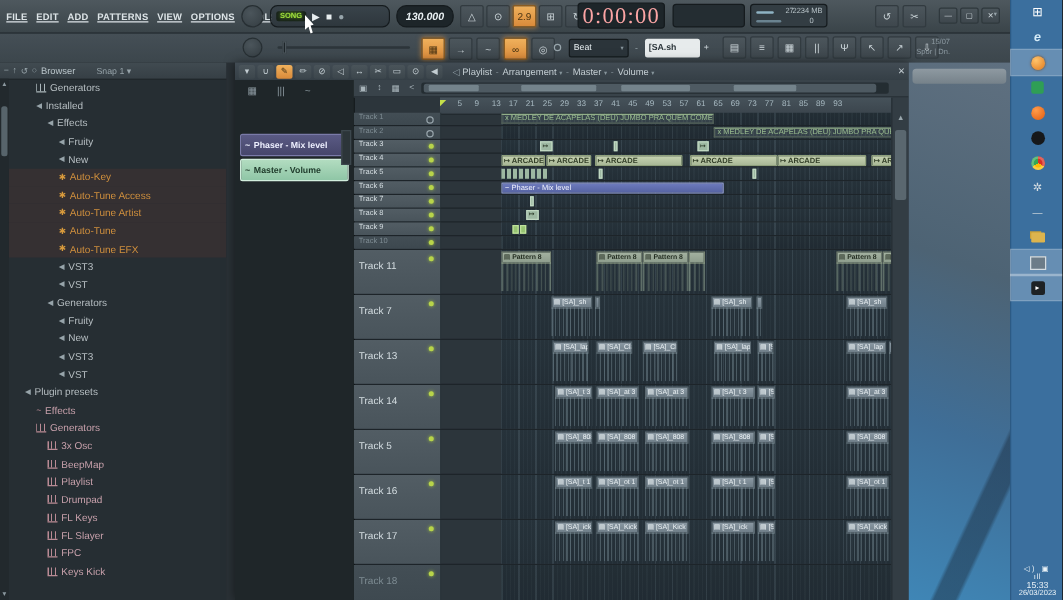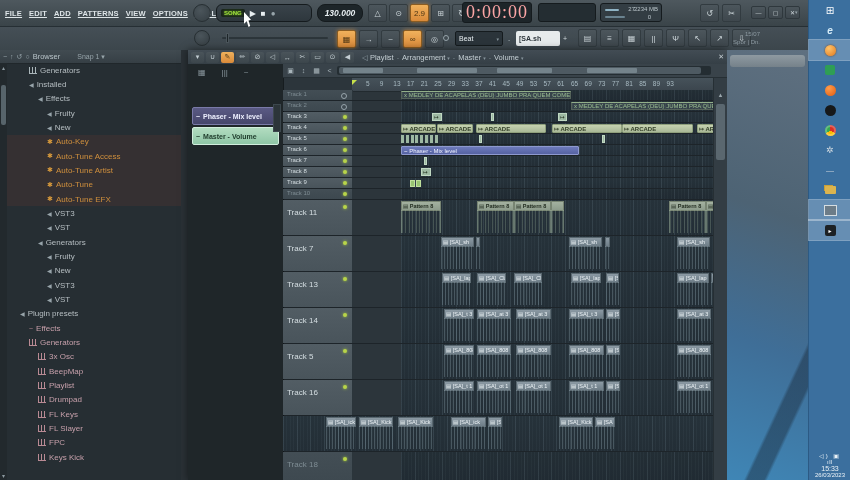--- a/index.html
+++ b/index.html
@@ -750,20 +750,24 @@
                 <div class="chead">▤ [SA]_ot 1</div>
                 <div class="cbody"></div>
               </div>
               <div class="clip c-aud" style="left: 312px; width: 20px;">
                 <div class="chead">▤ [SA</div>
                 <div class="cbody"></div>
               </div>
             </div>
           </div>
           <div class="prow tall" style="height: 35px;">
+            <div class="phead">
+              <div class="pname">Track 17</div>
+              <div class="led "></div>
+            </div>
             <div class="lane">
               <div class="clip c-aud" style="left: 43px; width: 30px;">
                 <div class="chead">▤ [SA]_ick</div>
                 <div class="cbody"></div>
               </div>
               <div class="clip c-aud" style="left: 76px; width: 34px;">
                 <div class="chead">▤ [SA]_Kick</div>
                 <div class="cbody"></div>
               </div>
               <div class="clip c-aud" style="left: 115px; width: 35px;">

